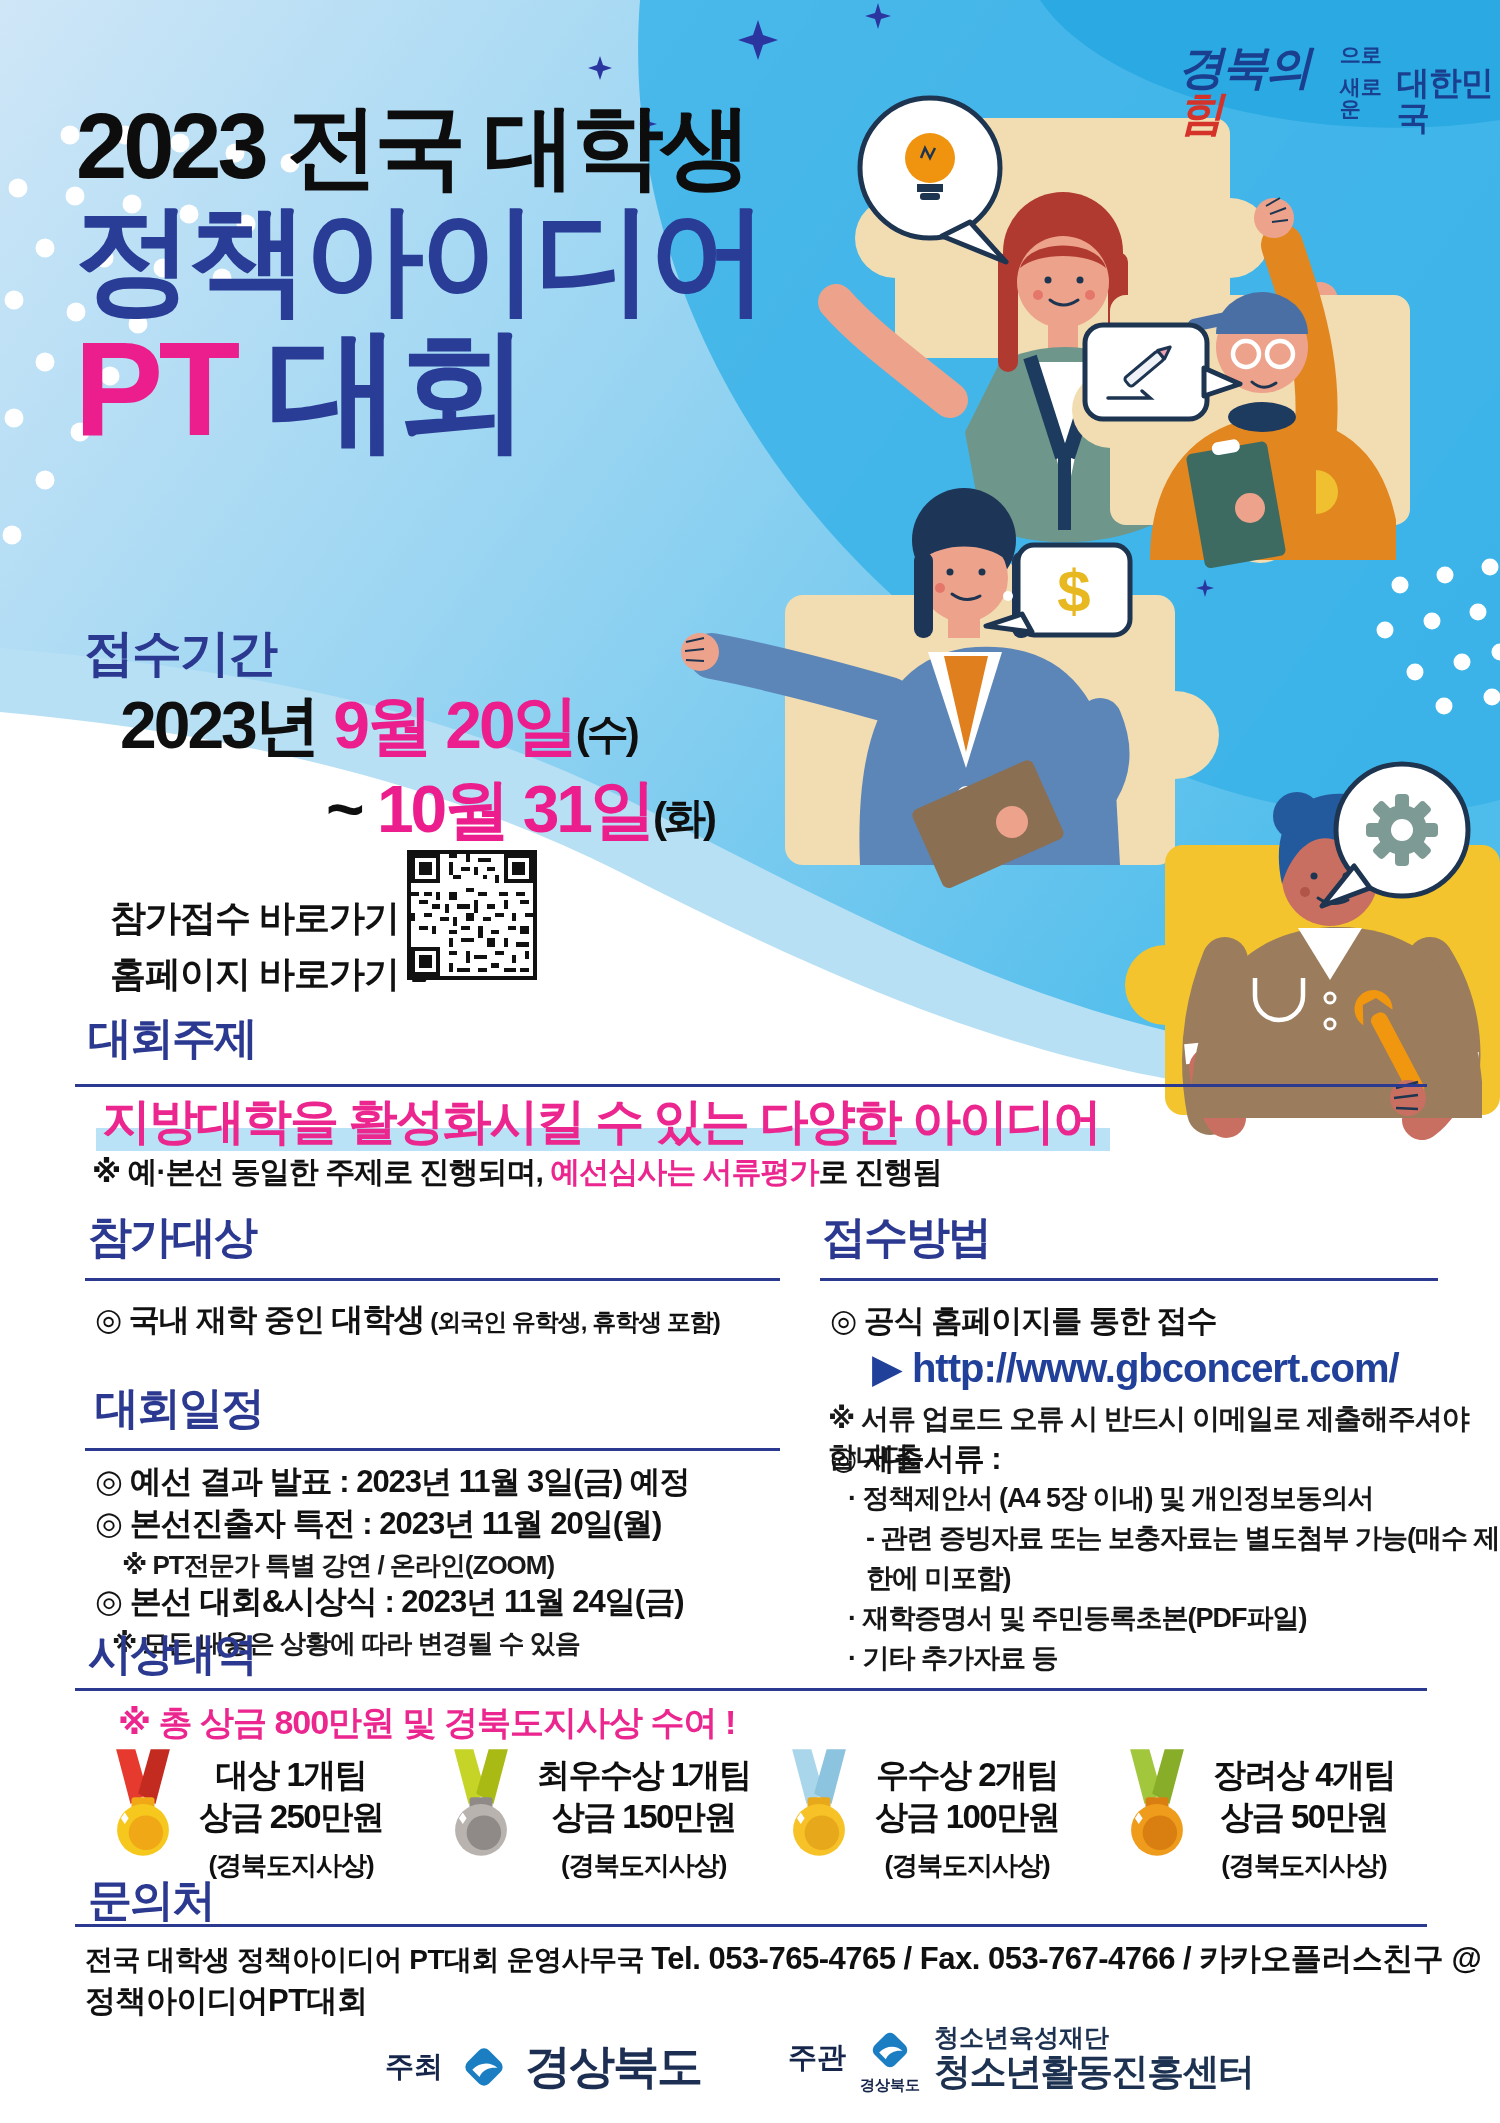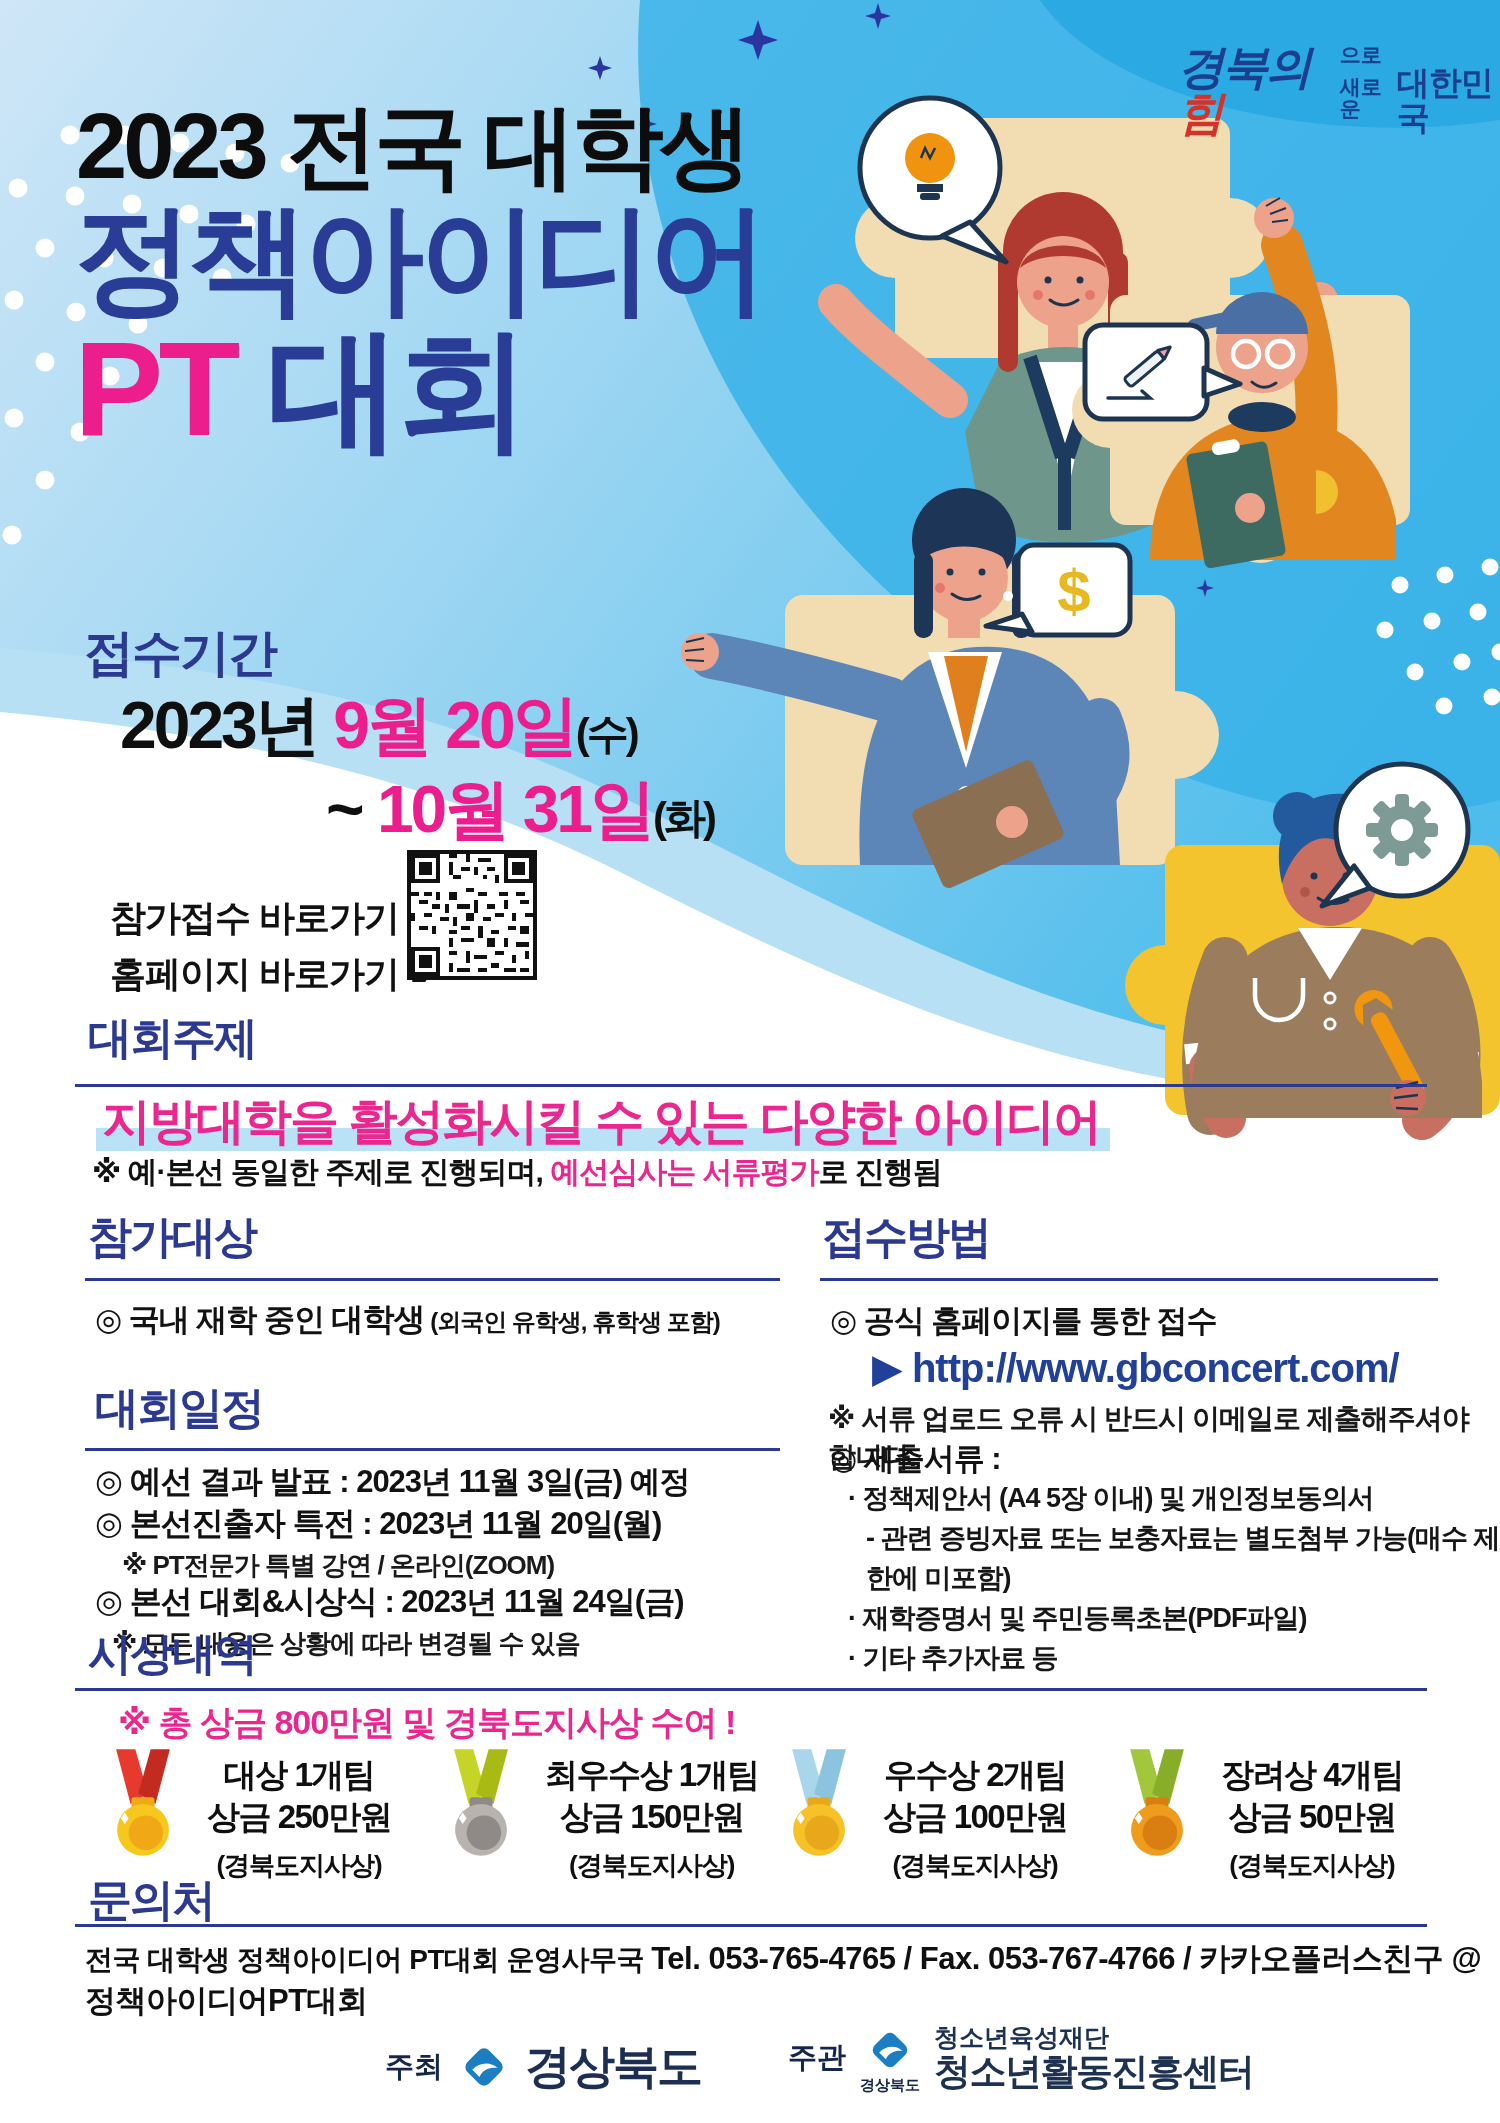--- a/index.html
+++ b/index.html
@@ -46,21 +46,21 @@
   
   .it{font-size:31px;font-weight:700;letter-spacing:-1px;color:#121212;line-height:1.2;}
   .it b{font-weight:900;font-size:32px;}
   .sm{font-size:24px;font-weight:600;}
   .subnote{font-size:26px;font-weight:700;color:#1a1a1a;letter-spacing:-1px;}
   .url-line{font-size:40px;font-weight:800;color:#21409a;letter-spacing:-1px;}
   .docs{font-size:27px;font-weight:600;letter-spacing:-1px;line-height:40px;color:#161616;}
 
   
   .aw-note{left:118px;top:1700px;font-size:34px;font-weight:900;letter-spacing:-1px;color:#ec268f;}
-  .aw-cell{top:1740px;width:336px;display:flex;align-items:flex-start;gap:16px;}
+  .aw-cell{top:1740px;width:336px;display:flex;align-items:flex-start;gap:8px;}
   .aw-ic{width:96px;height:126px;flex:0 0 auto;}
   .aw-tx{display:flex;flex-direction:column;align-items:center;padding-top:14px;}
   .aw-name,.aw-prize{font-size:33px;font-weight:900;letter-spacing:-1.5px;color:#0f0f0f;line-height:1.28;}
   .aw-sub{font-size:26px;font-weight:800;letter-spacing:-1px;color:#0f0f0f;margin-top:10px;}
 
   
   .ct-line{left:85px;top:1938px;letter-spacing:-0.5px;}
   .ct-org{font-size:28px;font-weight:700;color:#101010;}
   .ct-det{font-size:31px;font-weight:800;color:#101010;}
   .foot{display:flex;align-items:center;gap:14px;}

